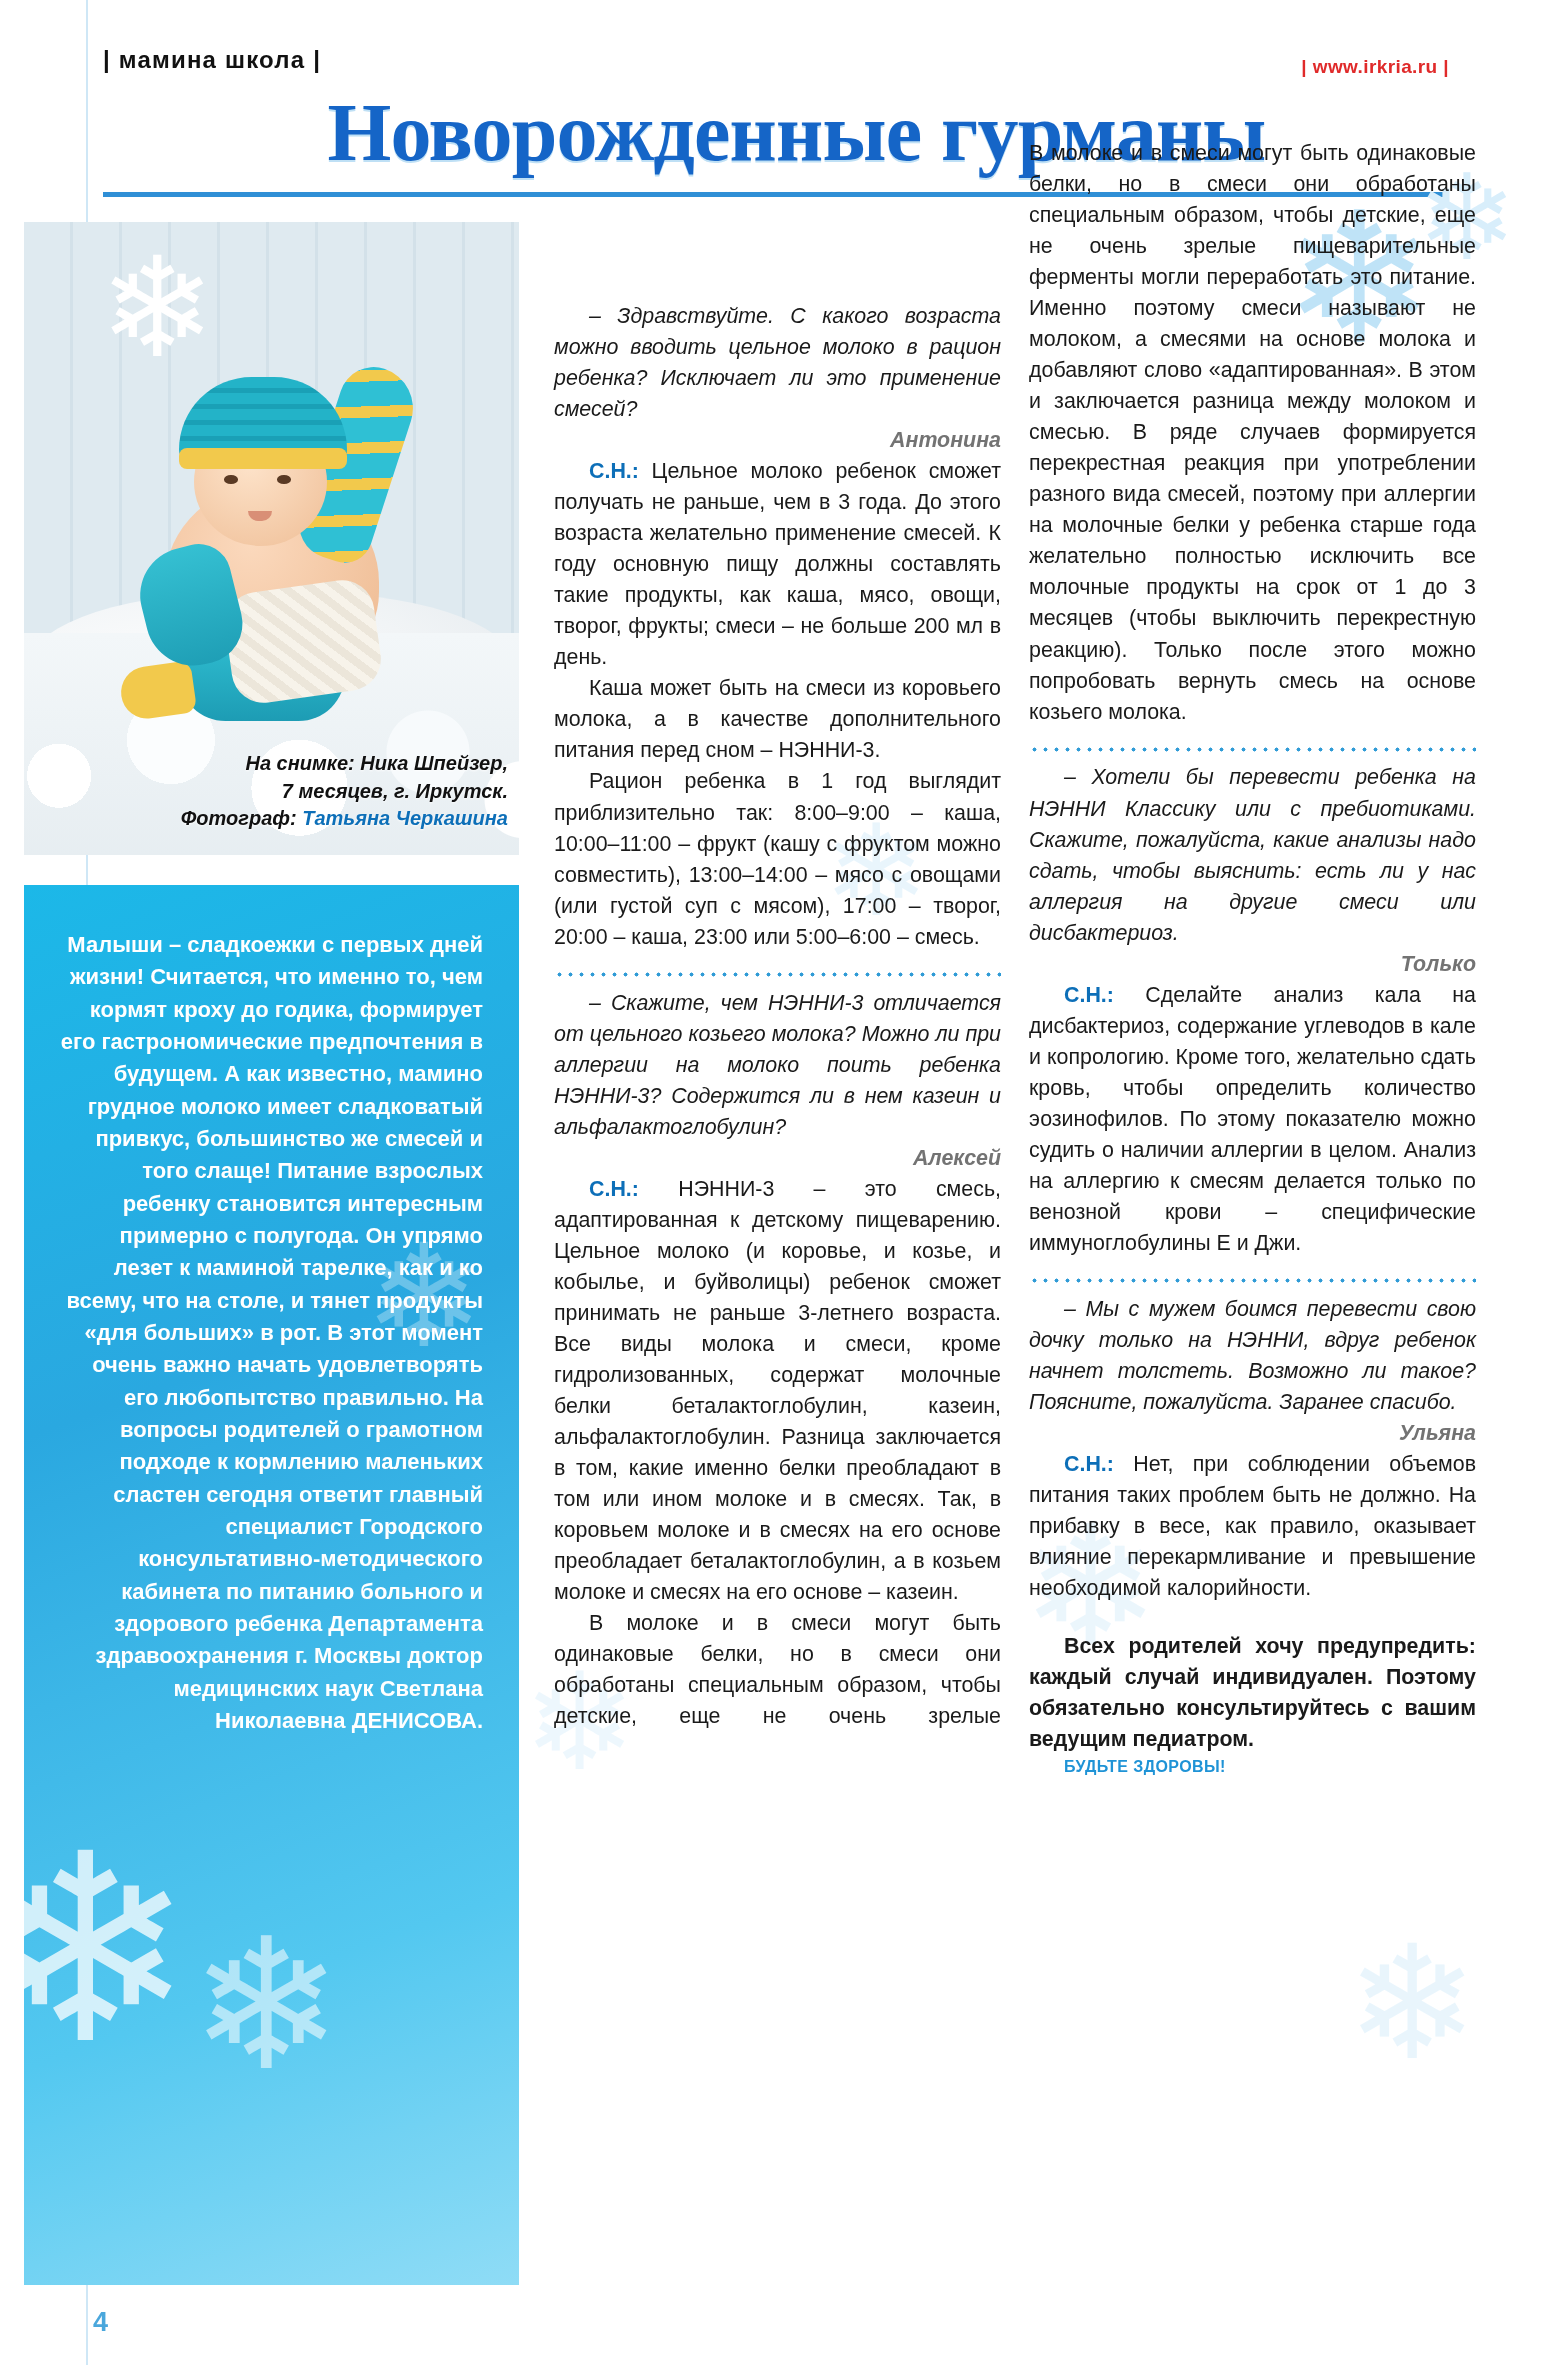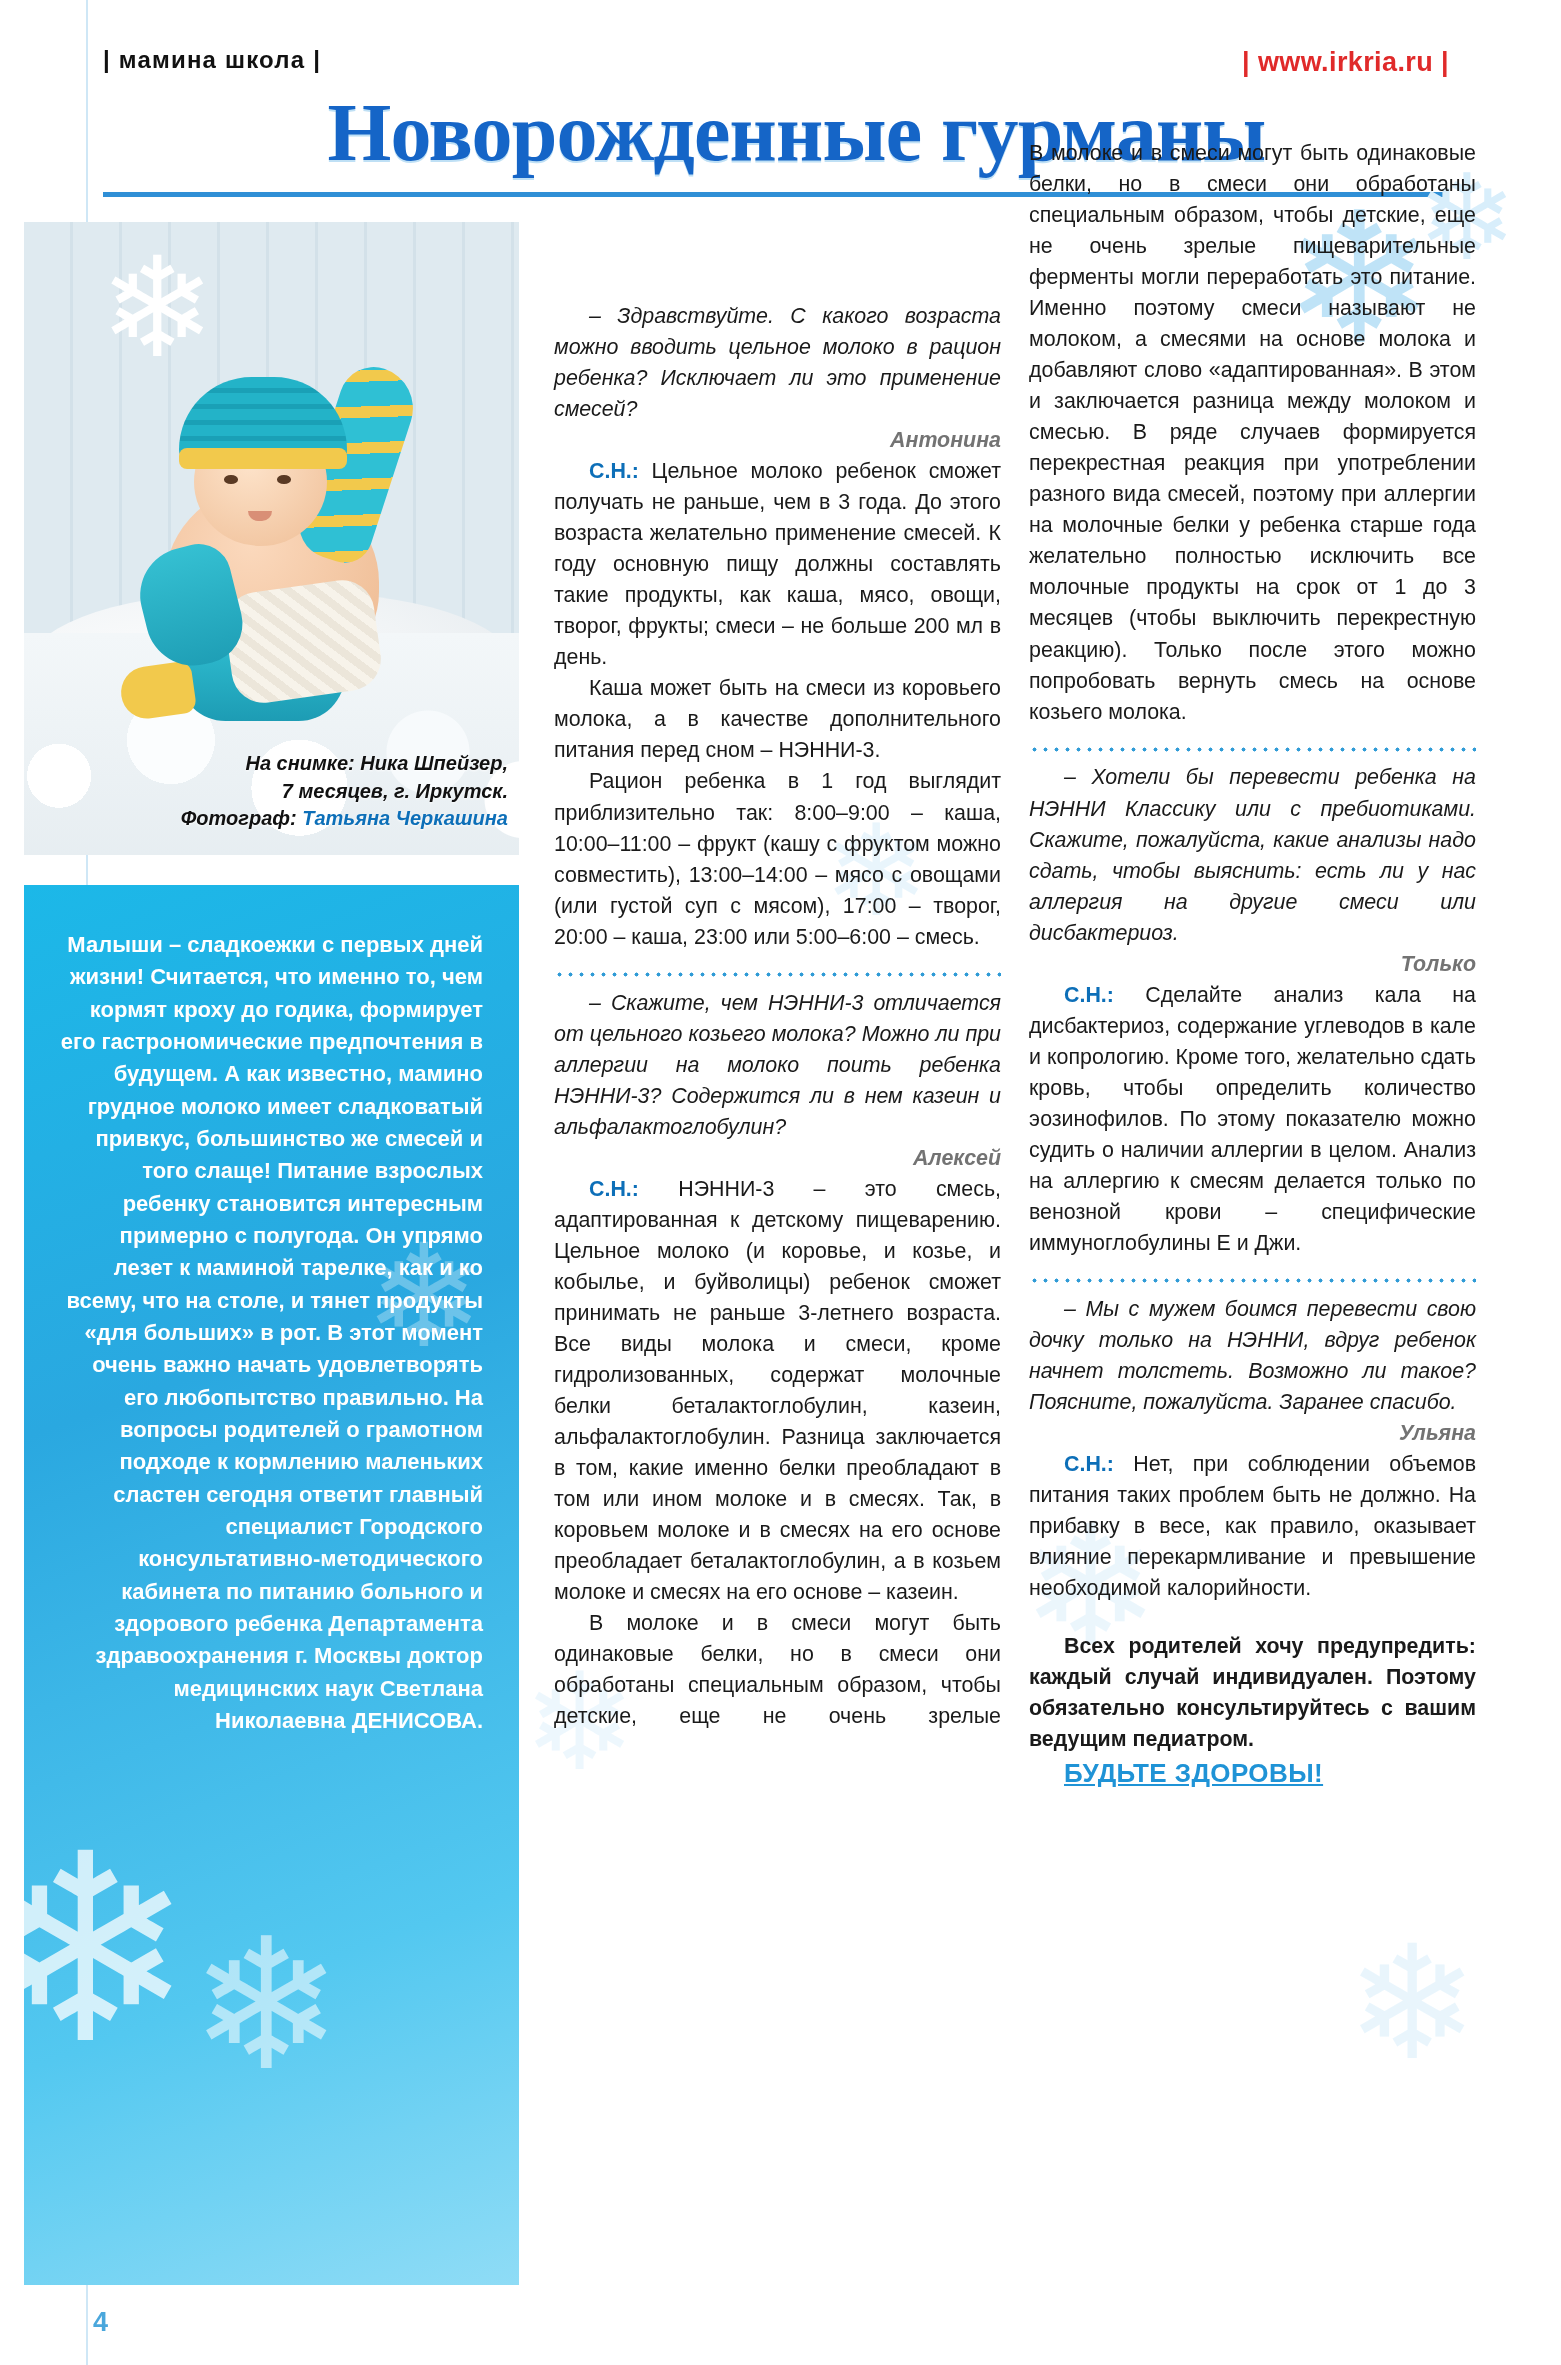--- a/index.html
+++ b/index.html
@@ -44,22 +44,22 @@
     left: 0;
     top: 6.3px;
     font-size: 24px;
     font-weight: bold;
     letter-spacing: 1.2px;
     color: #111;
   }
   .site {
     position: absolute;
     right: 0;
-    top: 7px;
-    font-size: 27px;
+    top: 16px;
+    font-size: 19px;
     font-weight: bold;
     color: #e02a2a;
     letter-spacing: 0.4px;
   }
 
   .headline {
     position: absolute;
     left: 16px;
     top: 86px;
     width: 1561px;
@@ -320,25 +320,24 @@
   }
   .lead {
     font-weight: bold;
     text-align: justify;
     text-indent: 35px;
   }
   .healthy {
     margin-top: 32px;
     text-align: center;
     font-weight: bold;
-    font-size: 26px;
+    font-size: 16px;
     letter-spacing: 0.4px;
     color: #1f93d6;
     text-indent: 0;
-    text-decoration: underline;
   }
 
   
   .pagenum {
     position: absolute;
     left: 93px;
     bottom: 28.5px;
     font-size: 27px;
     font-weight: bold;
     color: #4aa7dc;

